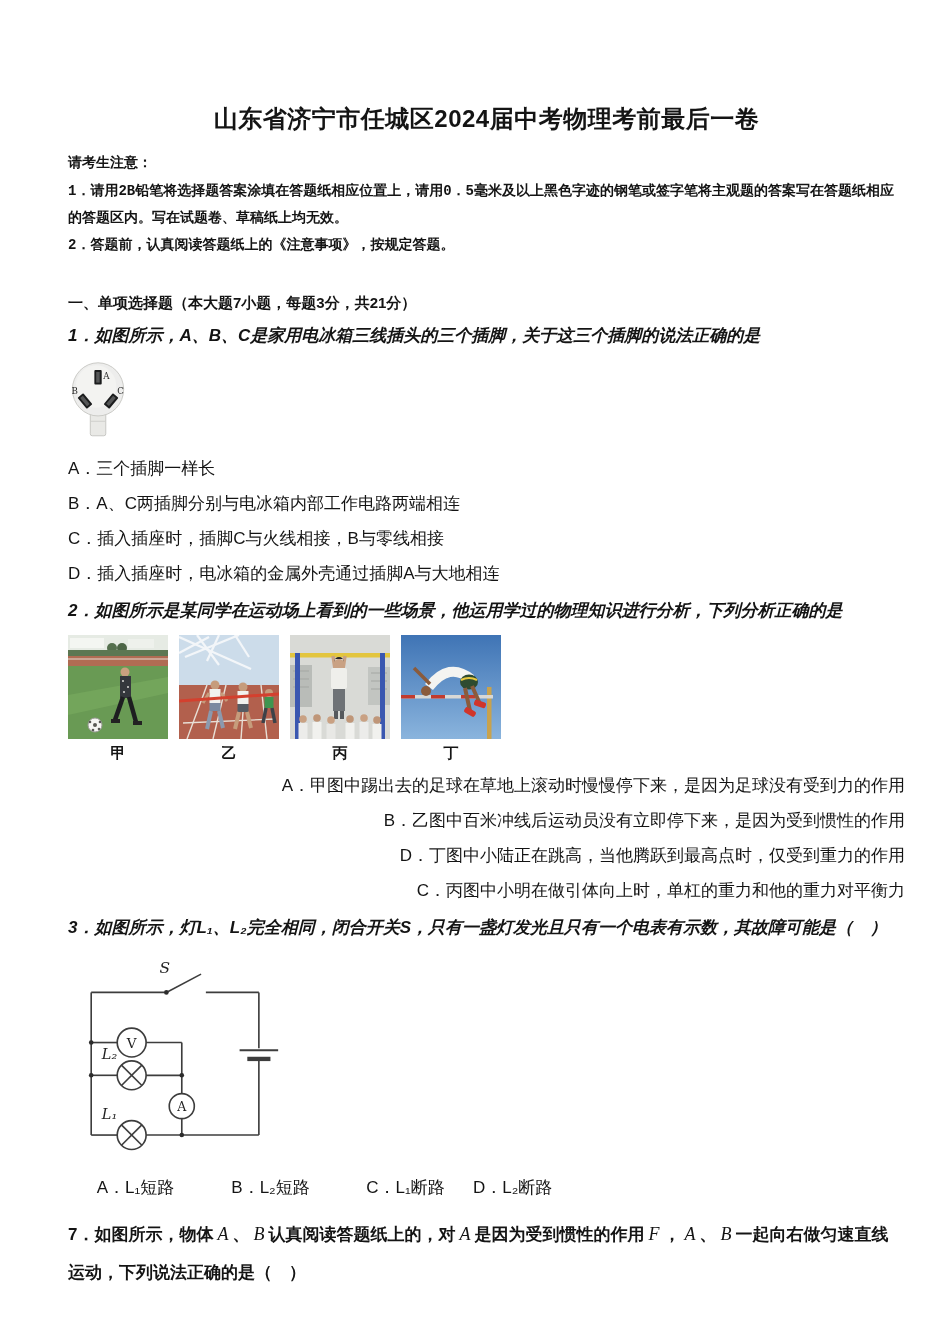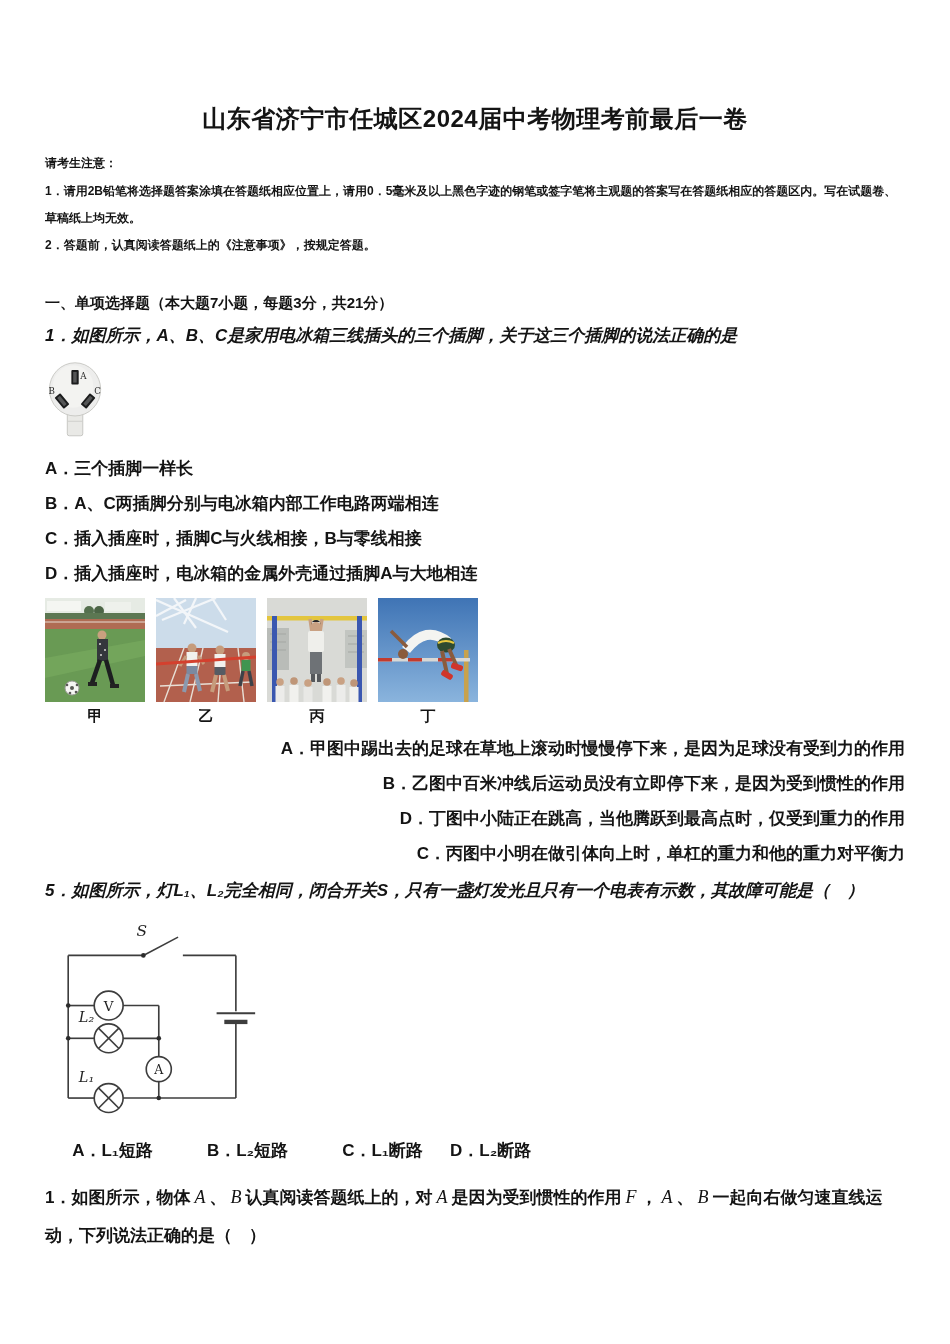--- a/index.html
+++ b/index.html
@@ -1,32 +1,32 @@
 <!DOCTYPE html>
 <html lang="zh"><head>
 <meta charset="utf-8">
 <style>
   html,body{margin:0;padding:0;background:#ffffff;}
   body{
     width:950px;height:1344px;overflow:hidden;
     font-family:"Liberation Sans","DejaVu Sans",sans-serif;
     color:#141414;
   }
-  .page{padding:104px 45px 0 45px;box-sizing:border-box;width:950px;}
+  .page{padding:104px 45px 0 68px;box-sizing:border-box;width:950px;}
   .title{
     font-size:24px;line-height:30px;font-weight:700;text-align:center;
     margin:0 0 16px 0;letter-spacing:.5px;
   }
-  .notice p{margin:0;font-size:12px;line-height:27px;font-weight:600;}
+  .notice p{margin:0;font-size:14px;line-height:27px;font-weight:600;font-family:Liberation Mono, monospace;}
   .notice .n-head{margin-bottom:1px;}
   .section-heading{
     font-size:15px;font-weight:700;margin:32px 0 0 0;line-height:24px;
   }
   .qtext{font-size:17px;font-weight:600;line-height:26px;margin:8px 0 0 0;font-style:italic;}
-  .opt{font-size:17px;font-weight:700;line-height:22px;margin:0 0 13px 0;}
+  .opt{font-size:17px;font-weight:400;line-height:22px;margin:0 0 13px 0;}
   .opts{margin-top:15px;}
   .figure-block{margin:12px 0 0 2px;}
   .photo-row{display:flex;gap:11px;margin:11px 0 0 0;}
   .photo{display:flex;flex-direction:column;align-items:center;}
   .photo-label{font-size:15px;font-weight:600;margin-top:5px;}
   .opt-row{display:flex;margin:14px 0 0 0;text-align:center;}
   .opt-row .opt{margin:0;width:135px;}
   .opt-row .opt:last-child{width:auto;}
   .q4line{font-size:17px;font-weight:600;line-height:38px;margin:16px 0 0 0;}
   .vit{
@@ -75,20 +75,21 @@
     </svg>
   </div>
 
   <div class="opts">
     <p class="opt">A．三个插脚一样长</p>
     <p class="opt">B．A、C两插脚分别与电冰箱内部工作电路两端相连</p>
     <p class="opt">C．插入插座时，插脚C与火线相接，B与零线相接</p>
     <p class="opt">D．插入插座时，电冰箱的金属外壳通过插脚A与大地相连</p>
   </div>
 
+  <p class="qtext">2．如图所示是某同学在运动场上看到的一些场景，他运用学过的物理知识进行分析，下列分析正确的是</p>
 
   <div class="photo-row">
     <div class="photo">
       <svg width="100" height="104" viewBox="0 0 100 104">
         <rect x="0" y="0" width="100" height="16" fill="#e6ebe4"></rect>
         <rect x="2" y="3" width="34" height="10" fill="#f4f6f2"></rect>
         <rect x="60" y="4" width="26" height="9" fill="#eef1ec"></rect>
         <circle cx="44" cy="13" r="5" fill="#55704e"></circle>
         <circle cx="54" cy="13" r="5" fill="#4c6546"></circle>
         <rect x="0" y="15" width="100" height="6" fill="#5c7752"></rect>
@@ -222,21 +223,21 @@
     </div>
   </div>
 
   <div class="opts" style="margin-top:12px;text-align:right;">
     <p class="opt">A．甲图中踢出去的足球在草地上滚动时慢慢停下来，是因为足球没有受到力的作用</p>
     <p class="opt">B．乙图中百米冲线后运动员没有立即停下来，是因为受到惯性的作用</p>
     <p class="opt">D．丁图中小陆正在跳高，当他腾跃到最高点时，仅受到重力的作用</p>
     <p class="opt">C．丙图中小明在做引体向上时，单杠的重力和他的重力对平衡力</p>
   </div>
 
-  <p class="qtext">5．如图所示，灯L₁、L₂完全相同，闭合开关S，只有一盏灯发光且只有一个电表有示数，其故障可能是（　）</p>
+  <p class="qtext">3．如图所示，灯L₁、L₂完全相同，闭合开关S，只有一盏灯发光且只有一个电表有示数，其故障可能是（　）</p>
 
   <div class="figure-block" style="margin-top:14px;">
     <svg width="212" height="204" viewBox="0 0 220 210">
       <g stroke="#3d3d3d" stroke-width="1.7" fill="none">
         <line x1="22" y1="38" x2="100" y2="38"></line>
         <line x1="100" y1="38" x2="136" y2="19"></line>
         <line x1="141" y1="38" x2="196" y2="38"></line>
         <line x1="196" y1="38" x2="196" y2="96"></line>
         <line x1="196" y1="109" x2="196" y2="186"></line>
         <line x1="196" y1="186" x2="79" y2="186"></line>
@@ -275,16 +276,16 @@
   </div>
 
   <div class="opt-row">
     <p class="opt">A．L₁短路</p>
     <p class="opt">B．L₂短路</p>
     <p class="opt">C．L₁断路</p>
     <p class="opt">D．L₂断路</p>
   </div>
 
   <p class="q4line">
-    <span>1．如图所示，物体</span><span class="vit">A</span><span>、</span><span class="vit">B</span><span>认真阅读答题纸上的，对</span><span class="vit">A</span><span>是因为受到惯性的作用</span><span class="vit">F</span><span>，</span><span class="vit">A</span><span>、</span><span class="vit">B</span><span>一起向右做匀速直线运动，下列说法正确的是（　）</span>
+    <span>7．如图所示，物体</span><span class="vit">A</span><span>、</span><span class="vit">B</span><span>认真阅读答题纸上的，对</span><span class="vit">A</span><span>是因为受到惯性的作用</span><span class="vit">F</span><span>，</span><span class="vit">A</span><span>、</span><span class="vit">B</span><span>一起向右做匀速直线运动，下列说法正确的是（　）</span>
   </p>
 
 </div>
 
 </body></html>

